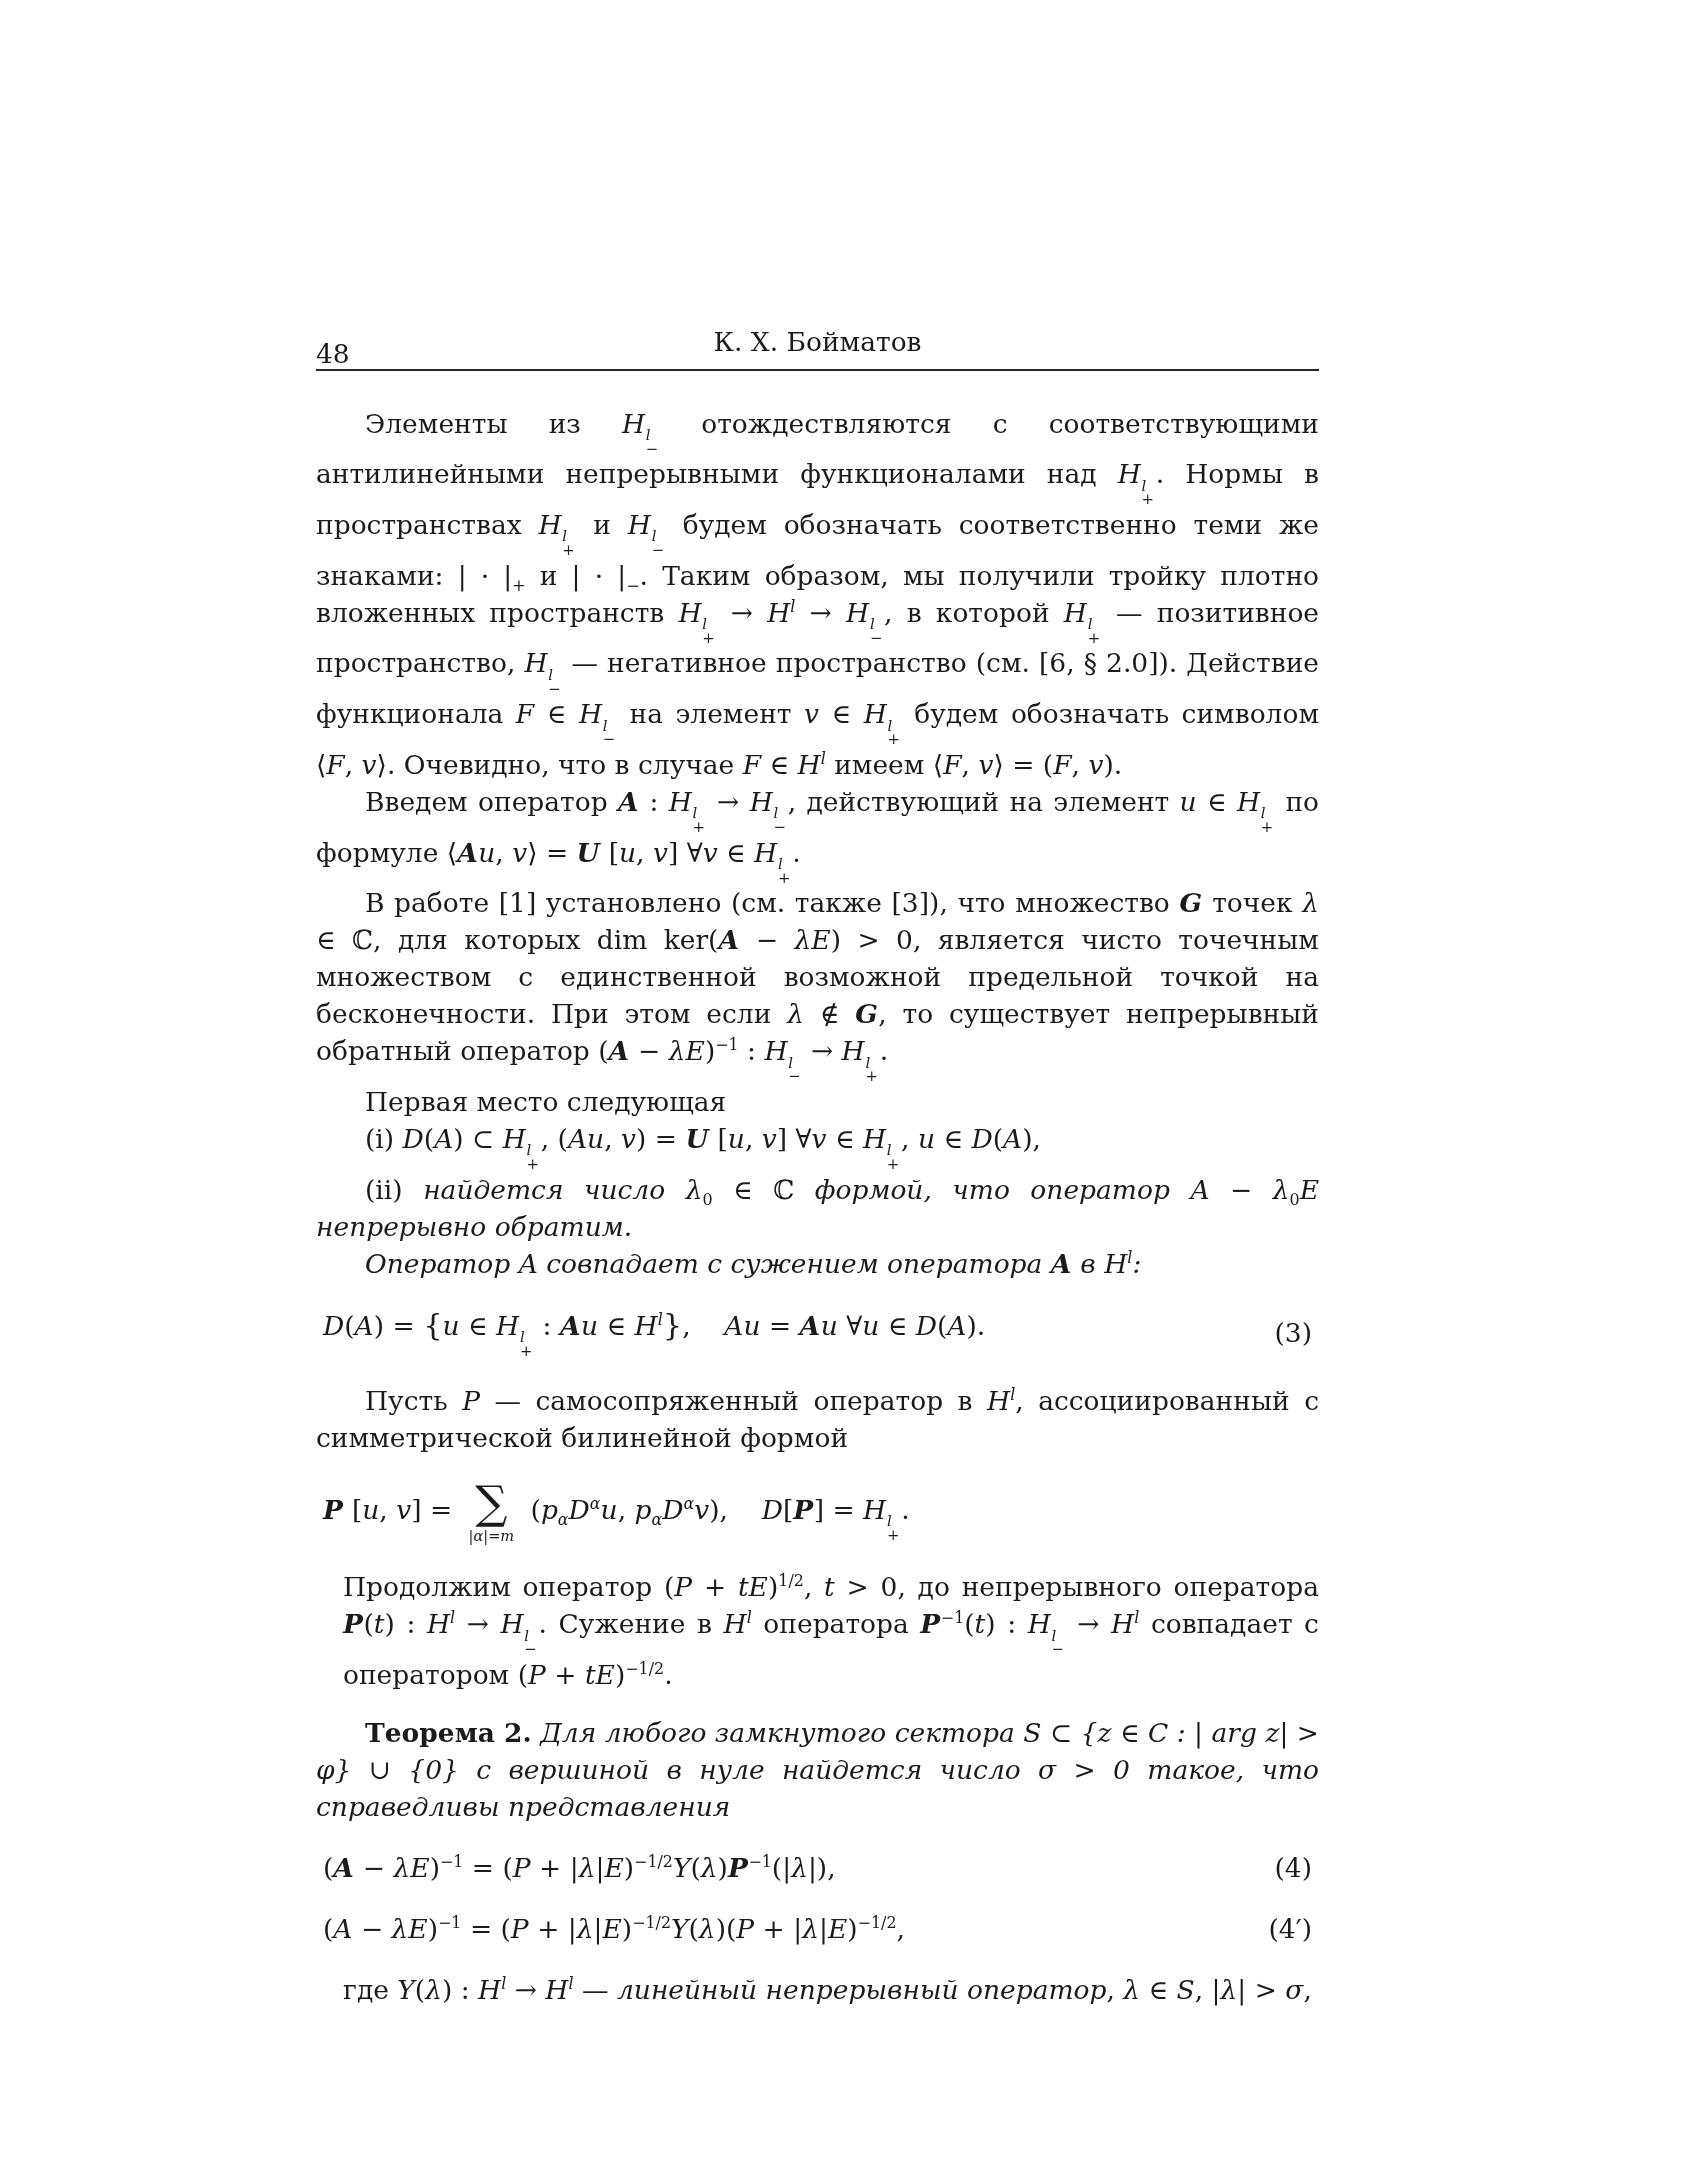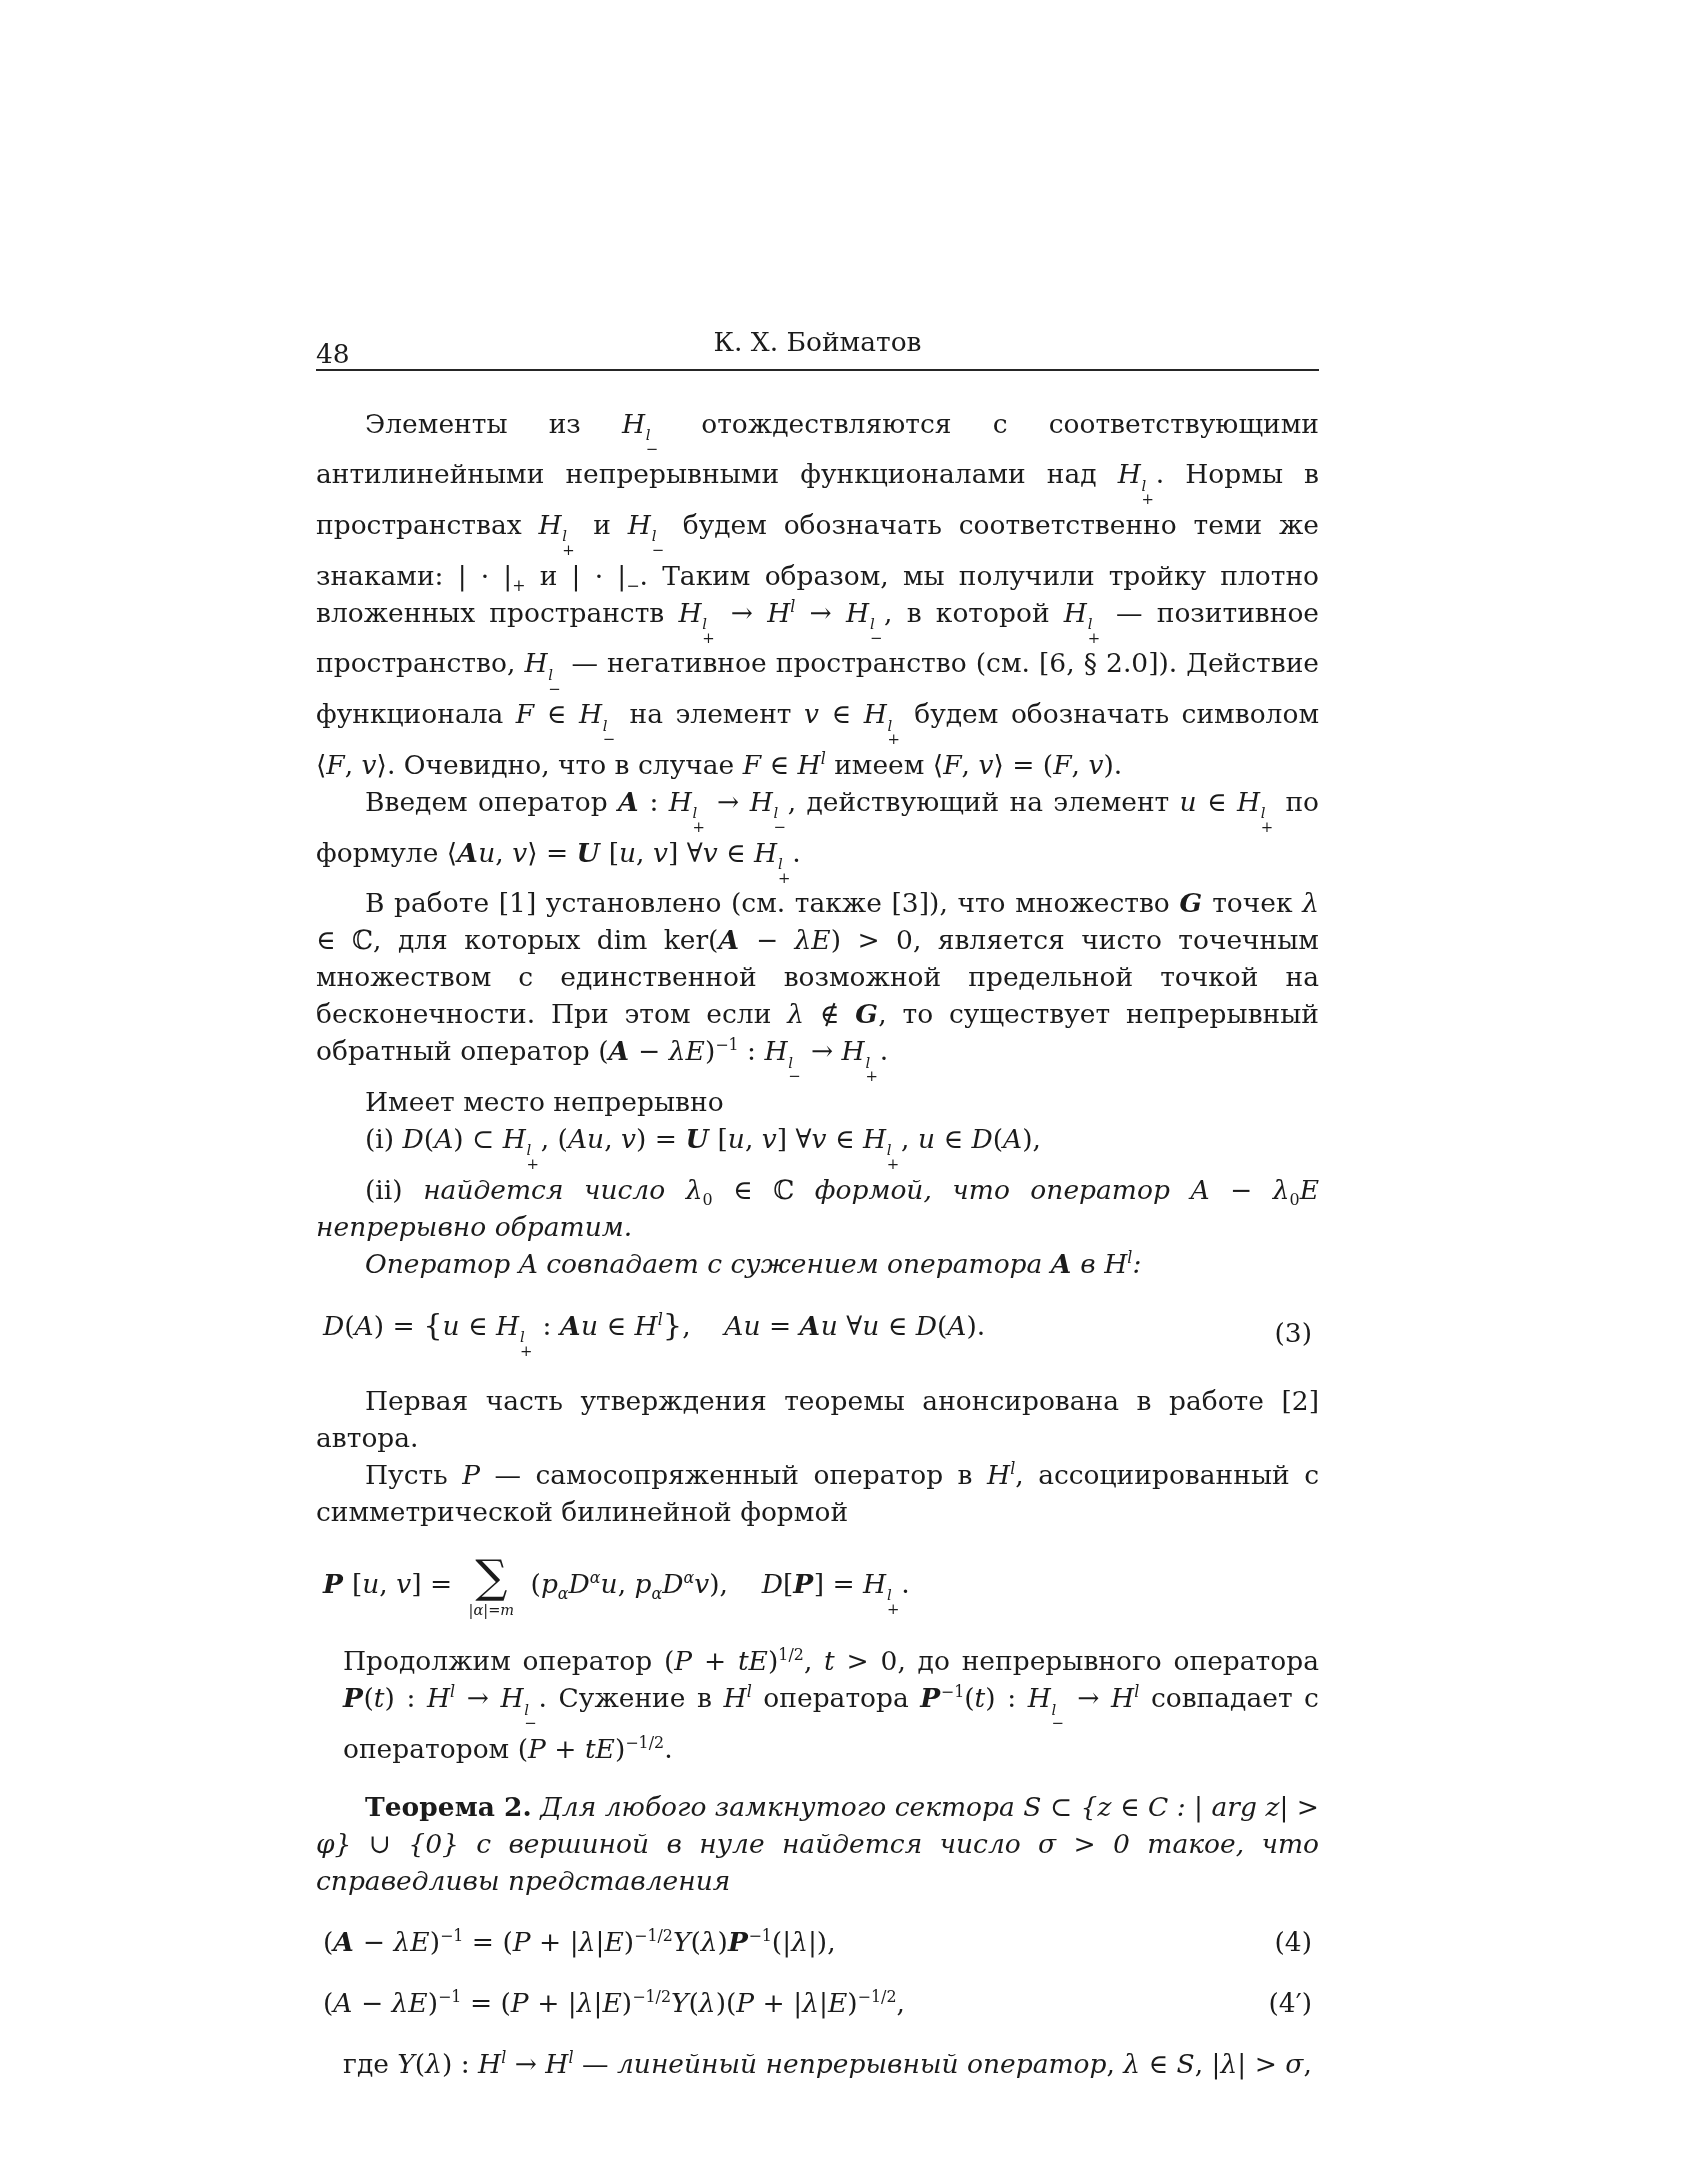--- a/index.html
+++ b/index.html
@@ -101,41 +101,40 @@
           <i>l</i>
           <span>+</span>
         </span>.</div>
     <div class="para">В работе [1] установлено (см. также [3]), что множество <i class="scr">G</i> точек <i>λ</i> ∈ ℂ, для которых dim ker(<i class="scr">A</i> − <i>λE</i>) &gt; 0, является чисто точечным множеством с единственной возможной предельной точкой на бесконечности. При этом если <i>λ</i> ∉ <i class="scr">G</i>, то существует непрерывный обратный оператор (<i class="scr">A</i> − <i>λE</i>)<sup>−1</sup> : <i>H</i><span class="ss">
           <i>l</i>
           <span>−</span>
         </span> → <i>H</i><span class="ss">
           <i>l</i>
           <span>+</span>
         </span>.</div>
-    <div class="para">Имеет место непрерывно</div>
+    <div class="para">Первая место следующая</div>
 
     <div class="para">(i) <i>D</i>(<i>A</i>) ⊂ <i>H</i><span class="ss">
           <i>l</i>
           <span>+</span>
         </span>, (<i>Au</i>, <i>v</i>) = <i class="scr">U</i> [<i>u</i>, <i>v</i>] ∀<i>v</i> ∈ <i>H</i><span class="ss">
           <i>l</i>
           <span>+</span>
         </span>, <i>u</i> ∈ <i>D</i>(<i>A</i>),</div>
     <div class="para">(ii) <i>найдется число λ</i><sub>0</sub> ∈ ℂ <i>формой, что оператор A − λ</i><sub>0</sub><i>E непрерывно обратим.</i></div>
     <div class="para"><i>Оператор A совпадает с сужением оператора</i> <i class="scr">A</i> <i>в H<sup>l</sup>:</i></div>
 
     <div class="eq">
       <span class="eq-body"><i>D</i>(<i>A</i>) = <span class="big">{</span><i>u</i> ∈ <i>H</i><span class="ss">
             <i>l</i>
             <span>+</span>
           </span> : <i class="scr">A</i><i>u</i> ∈ <i>H</i><sup><i>l</i></sup><span class="big">}</span>,&nbsp;&nbsp;&nbsp;&nbsp;<i>Au</i> = <i class="scr">A</i><i>u</i> ∀<i>u</i> ∈ <i>D</i>(<i>A</i>).</span>
       <span class="eq-num">(3)</span>
     </div>
 
-    <div class="para">Первая часть утверждения теоремы анонсирована в работе [2] автора.</div>
     <div class="para">Пусть <i>P</i> — самосопряженный оператор в <i>H</i><sup><i>l</i></sup>, ассоциированный с симметрической билинейной формой</div>
 
     <div class="eq">
       <span class="eq-body"><i class="scr">P</i> [<i>u</i>, <i>v</i>] = <span class="sum">
             <span class="sgn">∑</span>
             <span class="lim">|<i>α</i>|=<i>m</i></span>
           </span> (<i>p<sub>α</sub></i><i>D</i><sup><i>α</i></sup><i>u</i>, <i>p<sub>α</sub></i><i>D</i><sup><i>α</i></sup><i>v</i>),&nbsp;&nbsp;&nbsp;&nbsp;<i>D</i>[<i class="scr">P</i>] = <i>H</i><span class="ss">
             <i>l</i>
             <span>+</span>
           </span>.</span>

